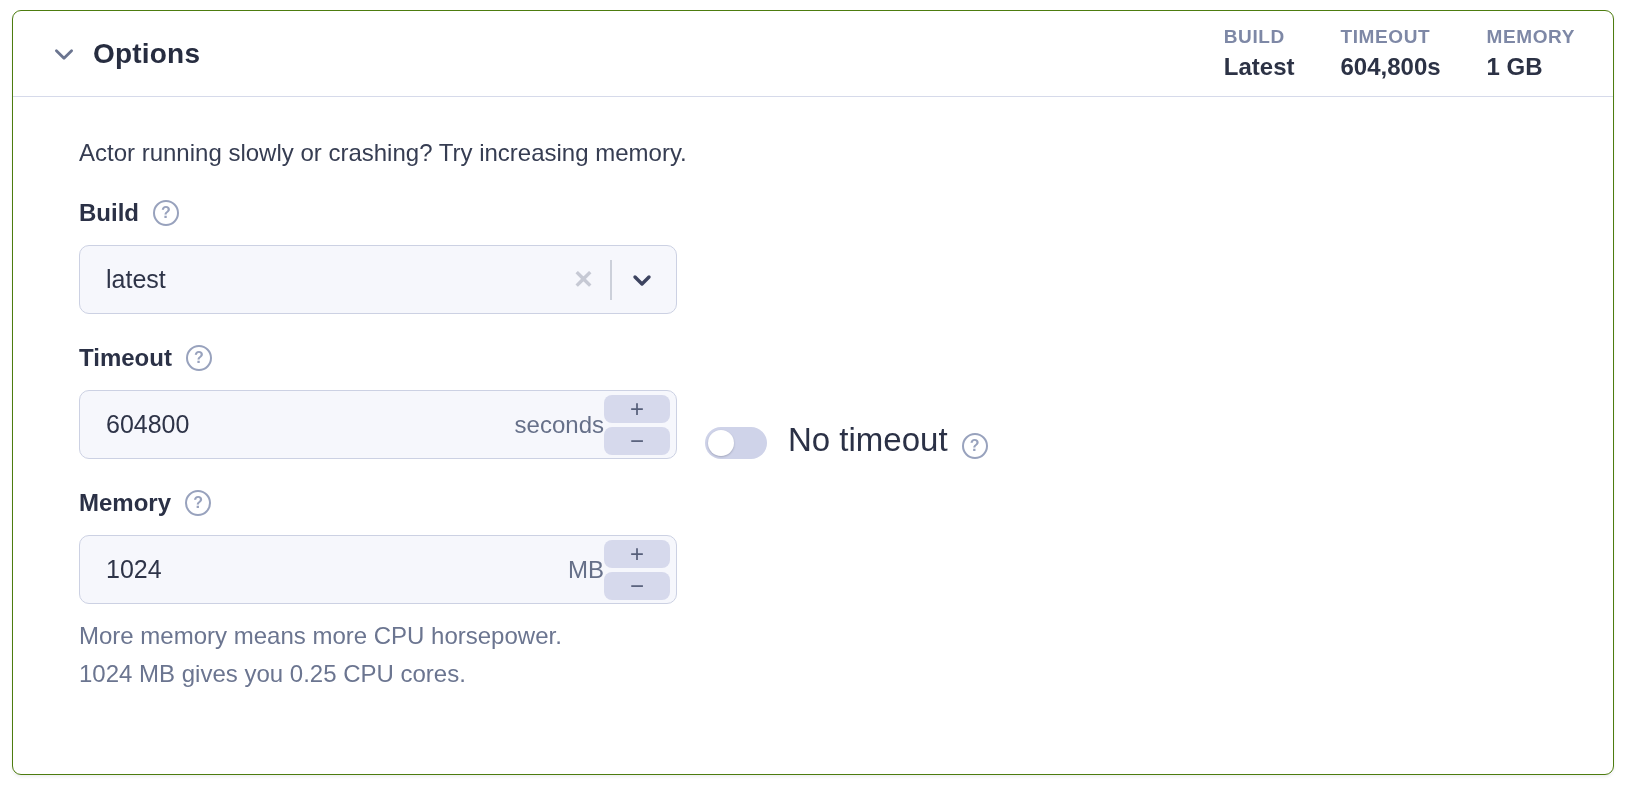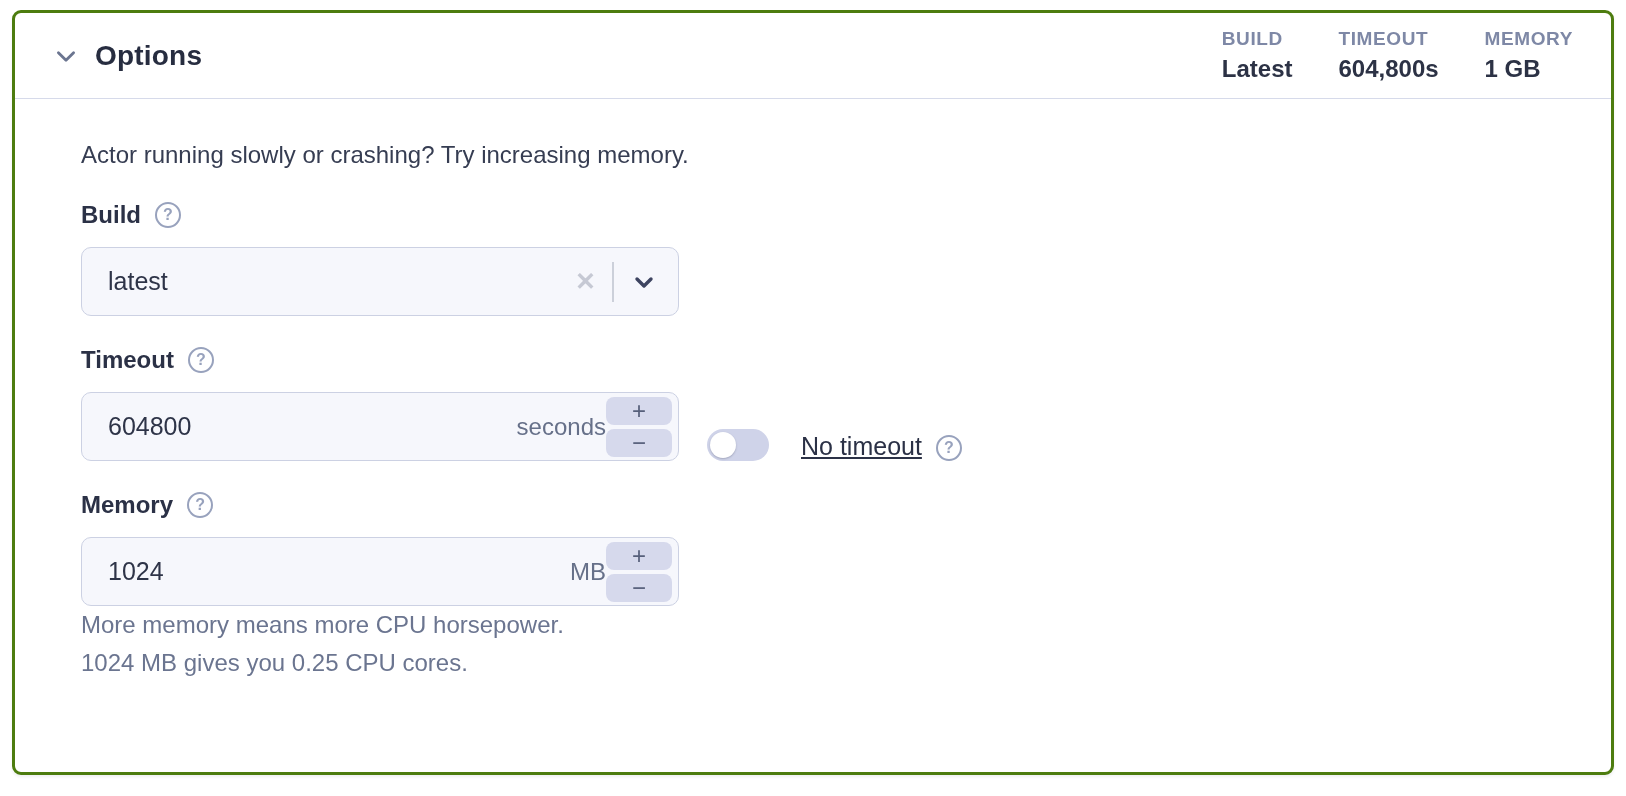--- a/index.html
+++ b/index.html
@@ -8,21 +8,21 @@
     background: #ffffff;
     font-family: "Liberation Sans", sans-serif;
     color: #2e3448;
     overflow: hidden;
   }
   .card {
     position: absolute;
     left: 12px; top: 10px;
     width: 1602px; height: 765px;
     background: #ffffff;
-    border: 3px solid #4d7c0f;
+    border: 1px solid #4d7c0f;
     border-radius: 9px;
     box-shadow: 0 2px 3px rgba(30, 36, 60, 0.07);
   }
   
   .card-header {
     height: 86px;
     display: flex;
     align-items: center;
     padding: 0 38px 0 36px;
     border-bottom: 1px solid #d6daea;
@@ -136,27 +136,26 @@
   }
   .toggle-knob {
     position: absolute;
     left: 3px; top: 3px;
     width: 26px; height: 26px;
     border-radius: 50%;
     background: #ffffff;
     box-shadow: 0 1px 2px rgba(30,36,60,0.25);
   }
   .toggle-label {
-    margin-left: 32px; margin-right: 14px;
-    font-size: 25px; color: #2b3146;
+    margin-left: 21px; margin-right: 14px;
+    font-size: 33px; color: #2b3146;
     white-space: nowrap;
-    text-decoration: underline;
   }
   .helper-text {
-    margin-top: 0;
+    margin-top: 13px;
     font-size: 24px;
     line-height: 38px;
     color: #6b7590;
   }
 </style>
 </head>
 <body>
 
 <div class="card">
 

